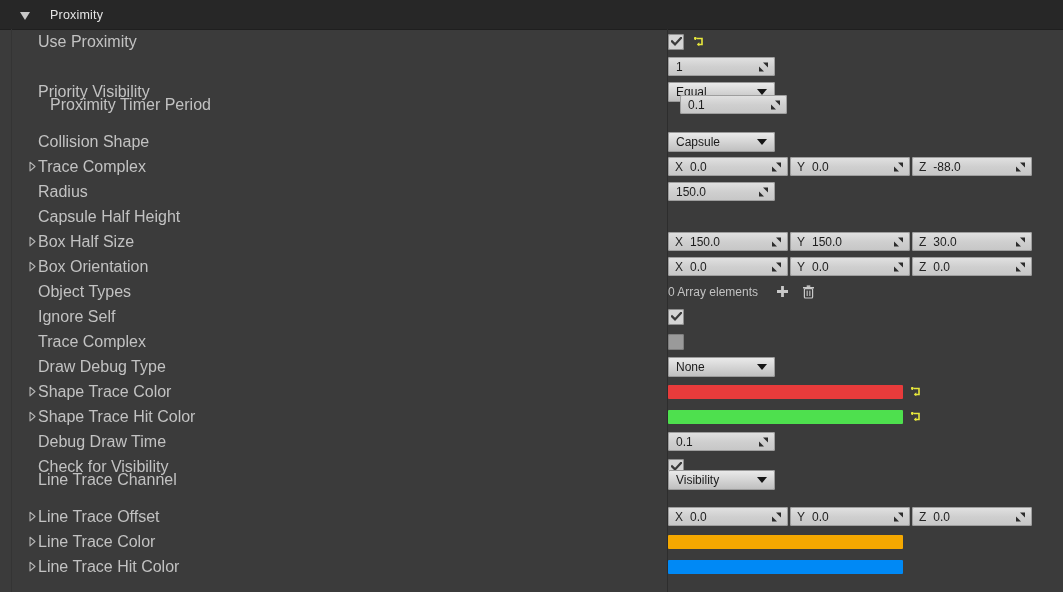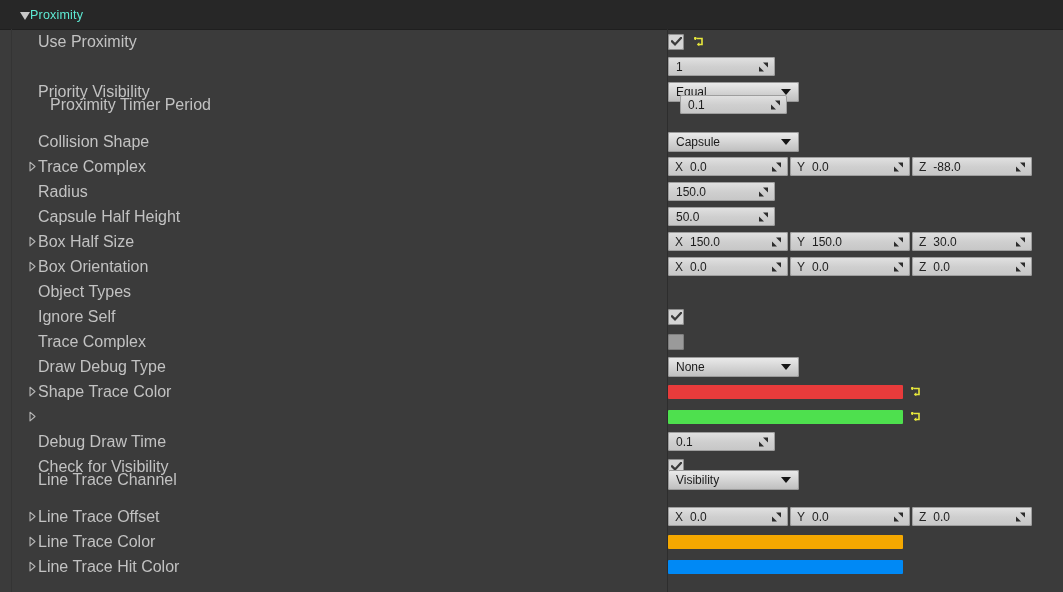--- a/index.html
+++ b/index.html
@@ -22,21 +22,21 @@
     display:flex;align-items:center;
   }
   .cat-header .tri{
     margin-left:20px;width:0;height:0;
     border-left:5px solid transparent;
     border-right:5px solid transparent;
     border-top:8px solid #c8c8c8;
     transform:translateY(1px);
   }
   .cat-header .cat-title{
-    margin-left:0;font-size:12.5px;color:#5eead4;letter-spacing:.2px;
+    margin-left:20px;font-size:12.5px;color:#e5e5e5;letter-spacing:.2px;
   }
   .col-divider{
     position:absolute;left:667px;top:29px;width:1px;height:563px;background:#2d2d2d;
   }
   .vline-left{position:absolute;left:11px;top:29px;width:1px;height:563px;background:#343434;}
 
   
   .row{
     position:absolute;left:0;width:1063px;height:25px;
     display:flex;align-items:center;
@@ -80,21 +80,21 @@
   }
   .numfield .axis{
     margin-left:7px;color:#262626;font-size:12px;
   }
   .numfield .num{margin-left:7px;color:#1c1c1c;font-size:12px;}
   .numfield .num.first{margin-left:8px;}
   .drag-ico{position:absolute;right:6px;top:50%;transform:translateY(-50%);}
   .drag-ico svg{display:block;}
 
   .combo{
-    position:relative;height:20px;width:131px;
+    position:relative;height:20px;width:107px;
     background:linear-gradient(to bottom,#ececec 0%,#d7d7d7 45%,#bdbdbd 100%);
     border-radius:2px;
     box-shadow:inset 0 0 0 1px #9a9a9a;
     display:flex;align-items:center;
     box-sizing:border-box;
   }
   .combo .ctext{margin-left:8px;color:#1a1a1a;font-size:12px;}
   .combo .carrow{
     position:absolute;right:8px;top:50%;transform:translateY(-50%);
     width:0;height:0;
@@ -239,31 +239,20 @@
               <svg width="11" height="11" viewBox="0 0 11 11">
                 <path d="M10 1 L10 6 L5 1 Z" fill="#2b2b2b"></path>
                 <path d="M1 10 L1 5 L6 10 Z" fill="#2b2b2b"></path>
               </svg>
             </span>
           </div>
         </div>
       </div>
       <div class="row" style="top: 204px;">
         <div class="label">Capsule Half Height</div>
-        <div class="vals">
-          <div class="numfield" style="width: 107px;">
-            <span class="num first">50.0</span>
-            <span class="drag-ico">
-              <svg width="11" height="11" viewBox="0 0 11 11">
-                <path d="M10 1 L10 6 L5 1 Z" fill="#2b2b2b"></path>
-                <path d="M1 10 L1 5 L6 10 Z" fill="#2b2b2b"></path>
-              </svg>
-            </span>
-          </div>
-        </div>
       </div>
       <div class="row" style="top: 229px;">
         <div class="exp-tri">
           <svg width="9" height="11" viewBox="0 0 9 11">
             <path d="M2 1.2 L7 5.5 L2 9.8 Z" fill="none" stroke="#b6b6b6" stroke-width="1.1" stroke-linejoin="round"></path>
           </svg>
         </div>
         <div class="label">Box Half Size</div>
         <div class="vals">
           <div class="numfield" style="width: 120px;">
@@ -333,20 +322,39 @@
               <svg width="11" height="11" viewBox="0 0 11 11">
                 <path d="M10 1 L10 6 L5 1 Z" fill="#2b2b2b"></path>
                 <path d="M1 10 L1 5 L6 10 Z" fill="#2b2b2b"></path>
               </svg>
             </span>
           </div>
         </div>
       </div>
       <div class="row" style="top: 279px;">
         <div class="label">Object Types</div>
+        <div class="vals">
+          <div class="array-row">
+            <span class="array-count">0 Array elements</span>
+            <span class="icon-btn" style="margin-left: 18px;">
+              <svg width="13" height="13" viewBox="0 0 13 13">
+                <path d="M5.1 1 H7.9 V5.1 H12 V7.9 H7.9 V12 H5.1 V7.9 H1 V5.1 H5.1 Z" fill="#c9c9c9"></path>
+              </svg>
+            </span>
+            <span class="icon-btn" style="margin-left: 13px;">
+              <svg width="13" height="14" viewBox="0 0 13 14">
+                <rect x="2.4" y="3.6" width="8.2" height="9.4" rx="1" fill="none" stroke="#c9c9c9" stroke-width="1.2"></rect>
+                <rect x="1" y="2" width="11" height="1.5" fill="#c9c9c9"></rect>
+                <rect x="4.7" y="0.4" width="3.6" height="1.5" fill="#c9c9c9"></rect>
+                <rect x="4.6" y="5.6" width="1.1" height="5.4" fill="#c9c9c9"></rect>
+                <rect x="7.3" y="5.6" width="1.1" height="5.4" fill="#c9c9c9"></rect>
+              </svg>
+            </span>
+          </div>
+        </div>
       </div>
       <div class="row" style="top: 304px;">
         <div class="label">Ignore Self</div>
         <div class="vals">
           <div class="checkbox">
             <svg width="11" height="9" viewBox="0 0 11 9">
               <path d="M1 4.4 L4 7.4 L10 0.9" stroke="#3a3a3a" stroke-width="2.2" fill="none" stroke-linecap="square"></path>
             </svg>
           </div>
         </div>
@@ -386,20 +394,21 @@
             </div>
           </div>
         </div>
       </div>
       <div class="row" style="top: 404px;">
         <div class="exp-tri">
           <svg width="9" height="11" viewBox="0 0 9 11">
             <path d="M2 1.2 L7 5.5 L2 9.8 Z" fill="none" stroke="#b6b6b6" stroke-width="1.1" stroke-linejoin="round"></path>
           </svg>
         </div>
+        <div class="label">Shape Trace Hit Color</div>
         <div class="vals">
           <div class="swatch-wrap">
             <div class="swatch" style="background: rgb(78, 224, 78);"></div>
             <div class="reset-ico" style="margin-left: 6px;">
               <svg width="12" height="12" viewBox="0 0 12 12">
                 <path d="M3.5 2.5 L9 2.5 L9 8.5 L4.5 8.5" stroke="#e8e83c" stroke-width="1.6" fill="none"></path>
                 <path d="M6.3 6.3 L4.0 8.5 L6.3 10.3 Z" fill="#e8e83c"></path>
                 <path d="M2.2 1.0 L2.2 4.0" stroke="#e8e83c" stroke-width="1.5"></path>
                 <path d="M1.0 2.2 L3.6 2.2" stroke="#e8e83c" stroke-width="1.5"></path>
               </svg>

